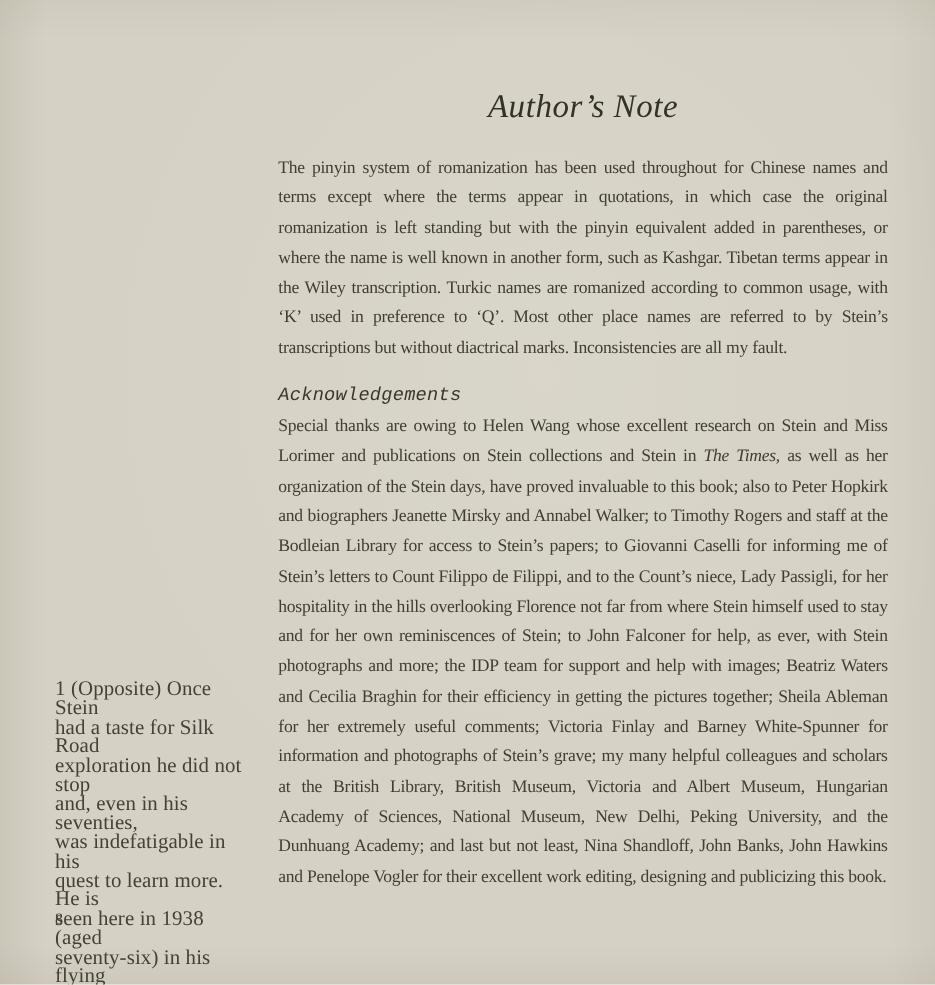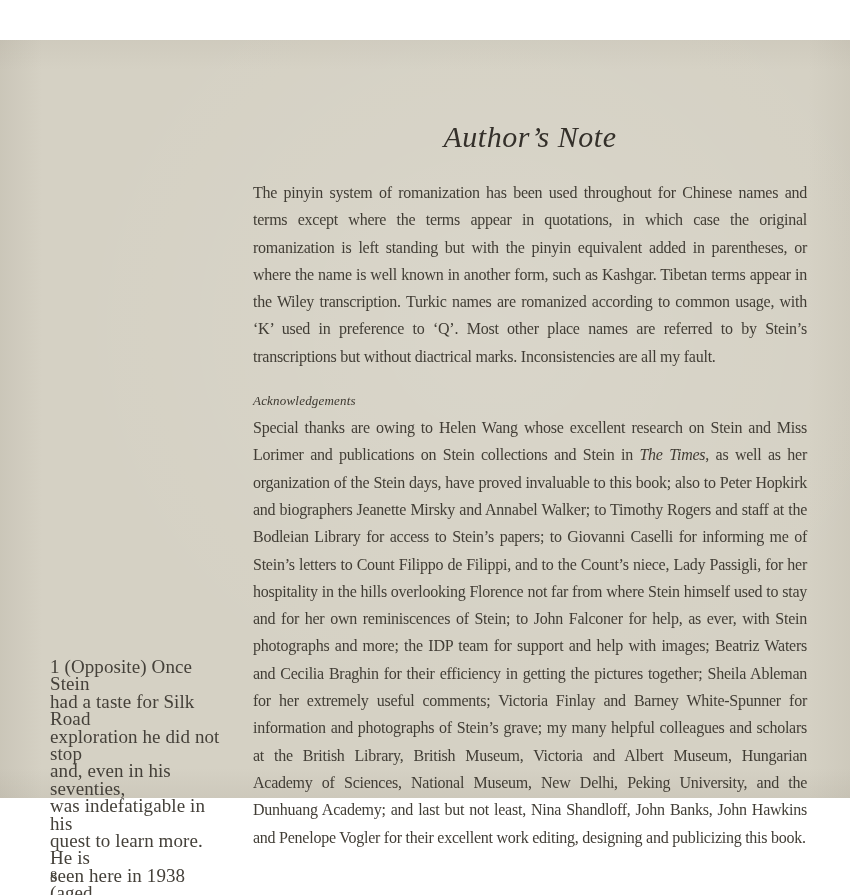--- a/index.html
+++ b/index.html
@@ -8,28 +8,27 @@
   }
   body {
     width: 850px;
     height: 895px;
     overflow: hidden;
     font-family: "Liberation Serif", "DejaVu Serif", serif;
   }
   .page {
     position: relative;
     width: 850px;
-    height: 758px;
+    height: 895px;
     background:
       radial-gradient(ellipse at 58% 38%, rgba(255,255,255,0.10), rgba(255,255,255,0) 62%),
       linear-gradient(90deg, rgba(110,100,85,0.10) 0%, rgba(110,100,85,0) 5%, rgba(110,100,85,0) 95%, rgba(110,100,85,0.07) 100%),
       linear-gradient(180deg, rgba(110,100,85,0.06) 0%, rgba(110,100,85,0) 4%, rgba(110,100,85,0) 96%, rgba(110,100,85,0.08) 100%),
       #d5d1c4;
     color: #3f3b33;
-    margin-top: 40px;
   }
   .title {
     position: absolute;
     left: 253px;
     top: 80px;
     width: 554px;
     margin: 0;
     text-align: center;
     font-style: italic;
     font-weight: 500;
@@ -46,26 +45,27 @@
   .body-text {
     margin: 0;
     font-size: 16px;
     letter-spacing: -0.25px;
     line-height: 27.3px;
     text-align: justify;
     color: #413d35;
   }
   .ack-heading {
     margin: 17px 0 0 0;
-    font-size: 13px;
+    font-size: 17px;
     font-style: italic;
     font-weight: 500;
     line-height: 27px;
     letter-spacing: 0.2px;
     color: #3b372f;
+    font-family: Liberation Mono, monospace;
   }
   .work-title {
     font-style: italic;
   }
   .caption {
     position: absolute;
     left: 50px;
     top: 618px;
     width: 170px;
     font-size: 19px;

